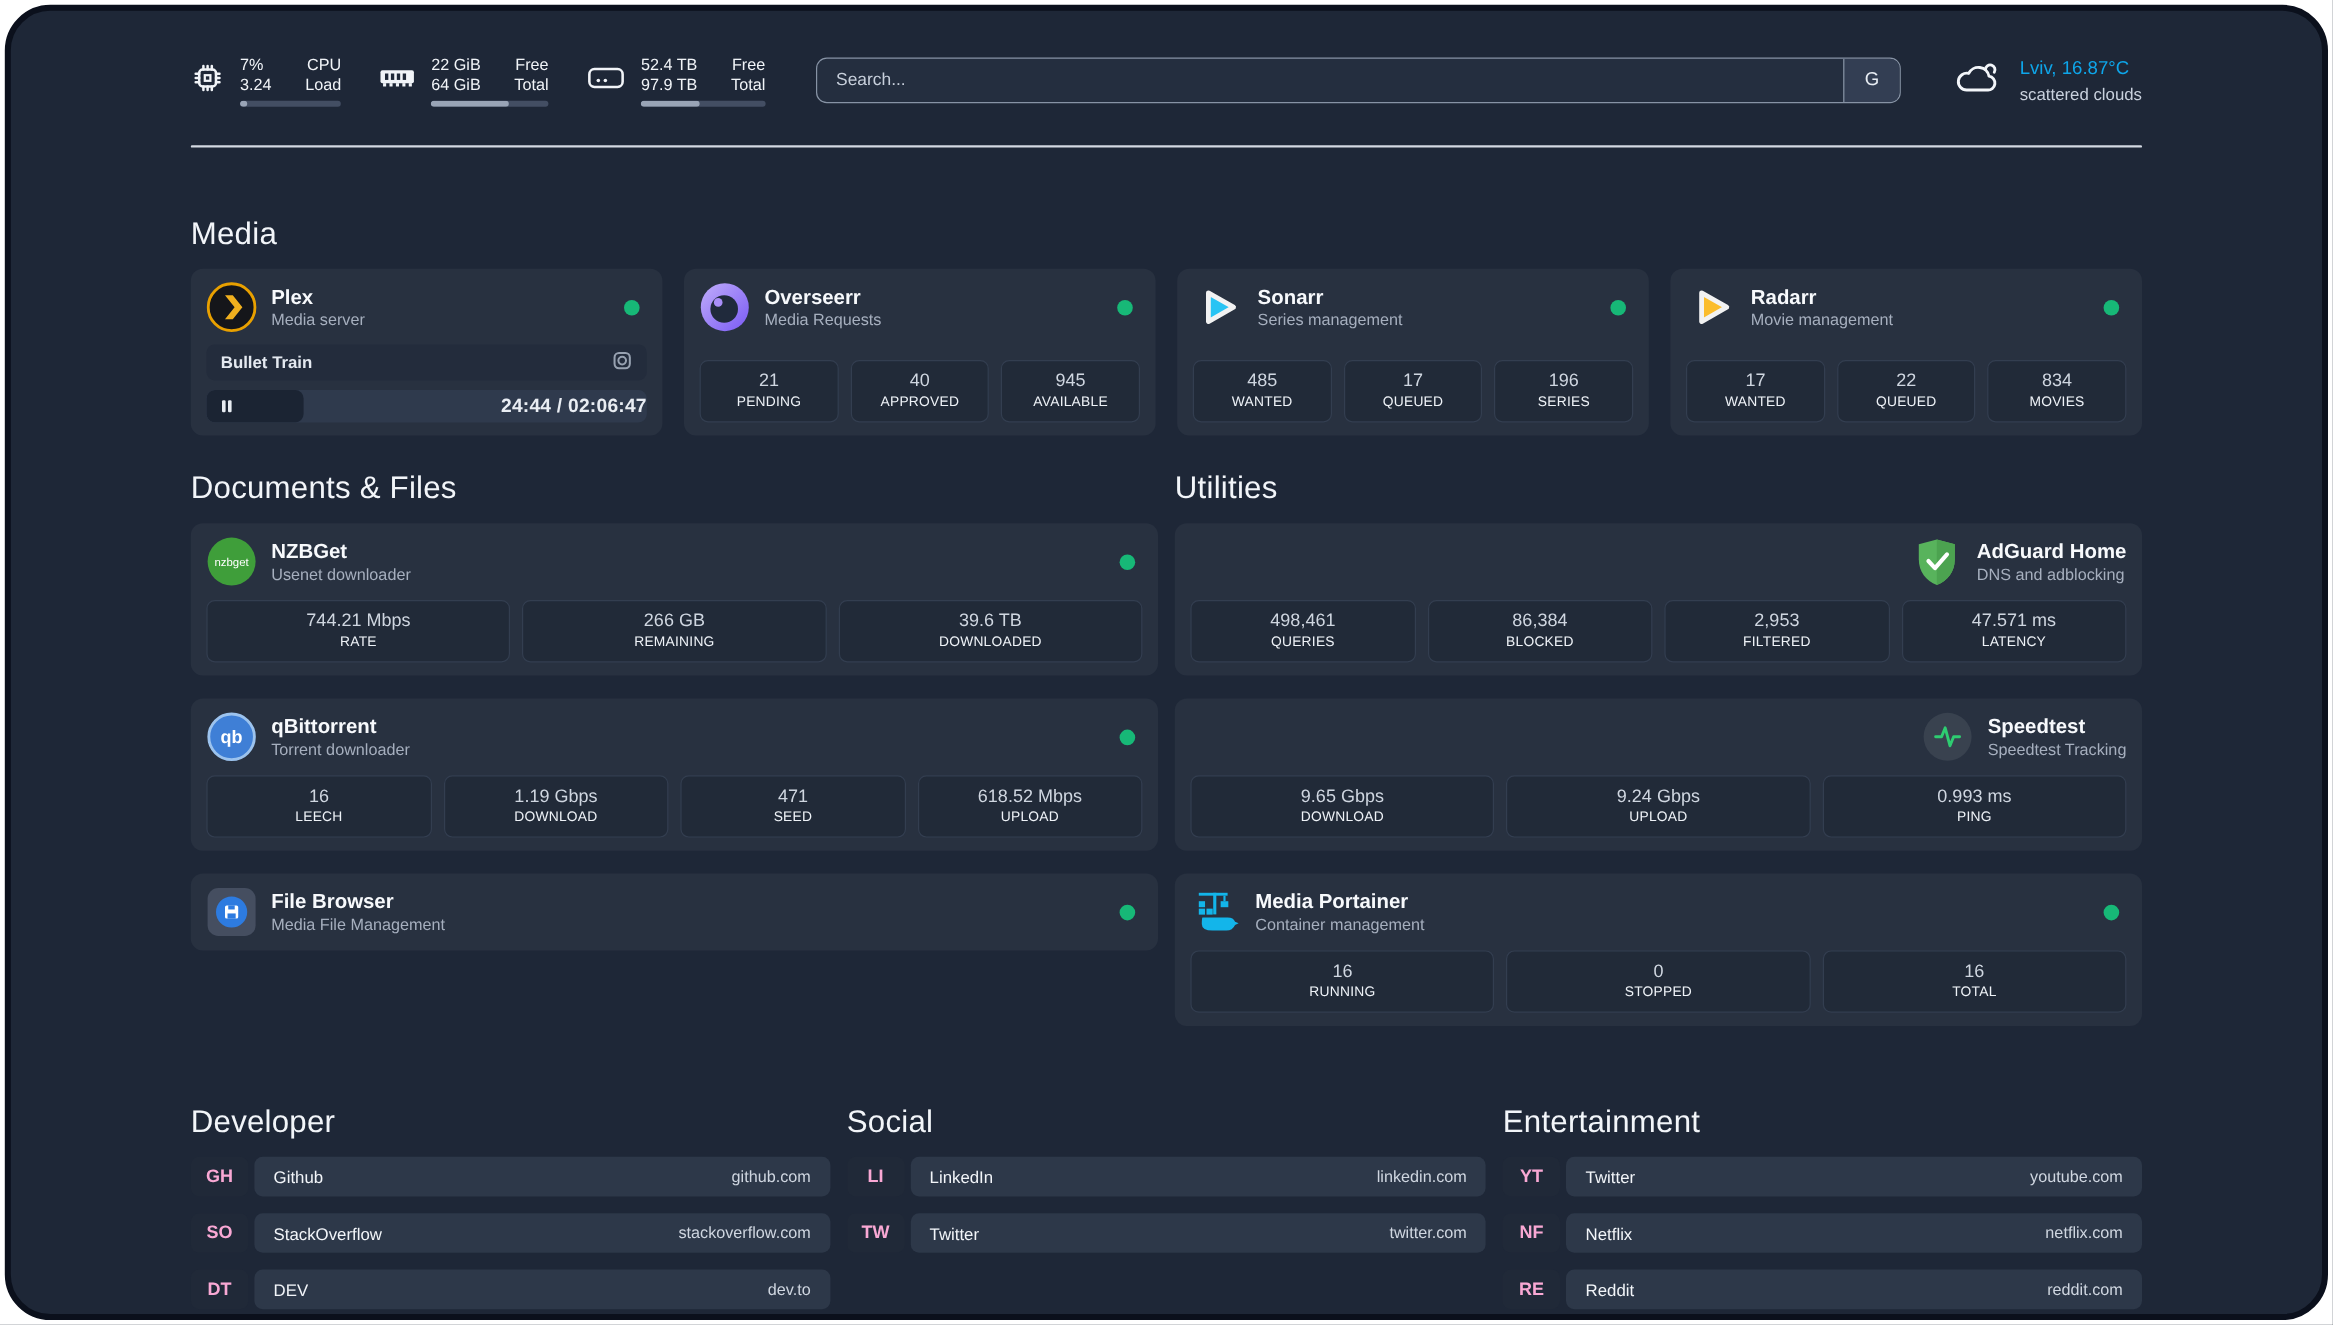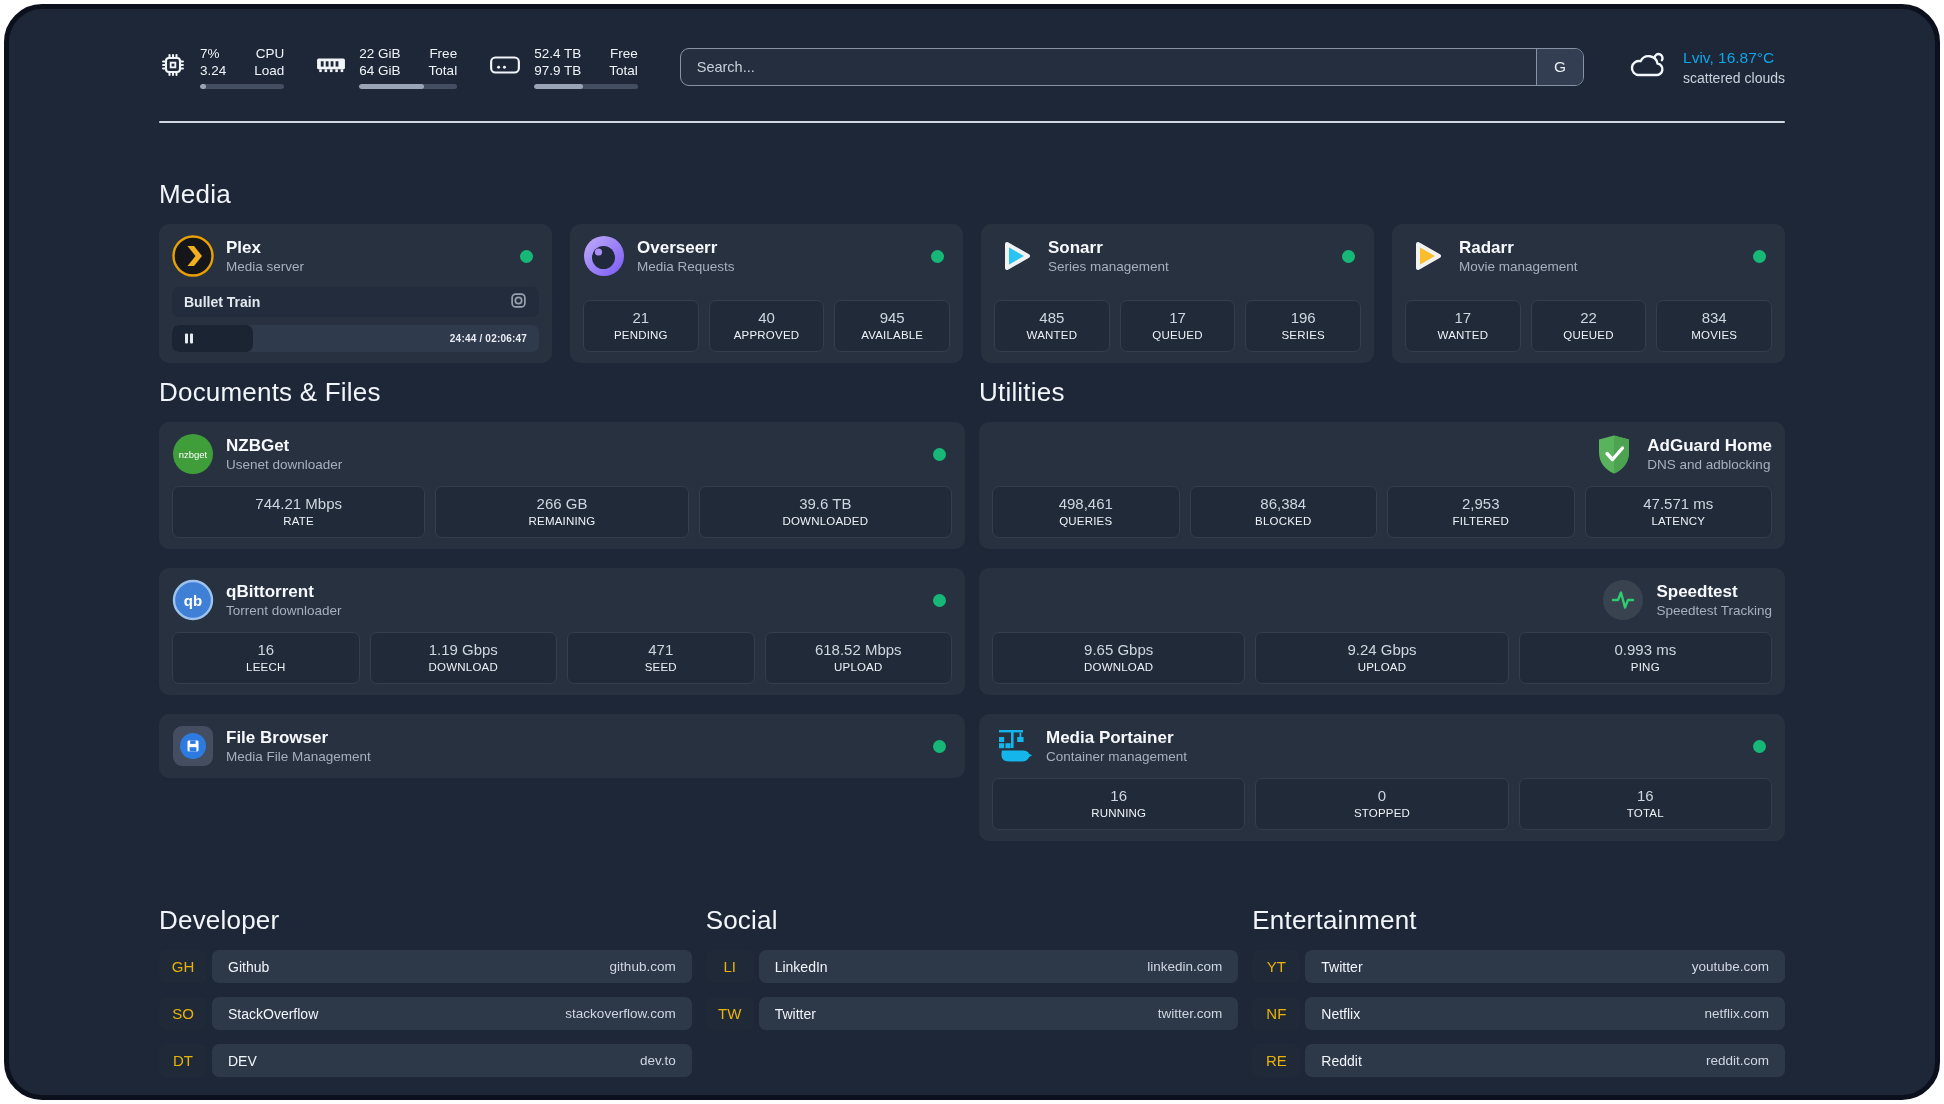--- a/index.html
+++ b/index.html
@@ -32,21 +32,21 @@
   .weather { display: flex; align-items: center; gap: 15px; }
   .weather-loc { font-size: 15.5px; color: #0ea5e9; margin-bottom: 3px; }
   .weather-cond { font-size: 14px; color: #c9d1dd; }
 
   .divider { height: 2px; background: #d3d9e2; margin-top: 32px; border-radius: 1px; }
 
   
   .section-title { font-size: 26px; font-weight: 500; color: #f2f5f9; margin: 0 0 14px 0; letter-spacing: .2px; }
   .media-section { margin-top: 56px; }
   .grid4 { display: grid; grid-template-columns: repeat(4, 1fr); gap: 18px; }
-  .two-col { display: grid; grid-template-columns: 1fr 1fr; gap: 0 14px; margin-top: 14px; align-items: start; }
+  .two-col { display: grid; grid-template-columns: 1fr 1fr; gap: 0 14px; margin-top: 28px; align-items: start; }
   .col-cards { display: flex; flex-direction: column; gap: 19px; }
 
   
   .card { background: #283140; border-radius: 10px; padding: 11px 13px; display: flex; flex-direction: column; }
   .card-head { display: flex; align-items: center; gap: 12px; justify-content: flex-end; }
   .appicon { width: 42px; height: 42px; flex: none; display: block; }
   .appicon svg { display: block; }
   .app-name { font-size: 17px; font-weight: 600; color: #f7f9fc; line-height: 21px; }
   .app-sub { font-size: 13.5px; color: #a6afbe; line-height: 17px; }
   .dot { width: 13px; height: 13px; border-radius: 50%; background: var(--status, #17b877); margin-left: auto; margin-right: 6px; flex: none; }
@@ -54,27 +54,27 @@
   .stats-row { display: flex; gap: 10px; margin-top: auto; padding-top: 11px; }
   .tile { flex: 1; background: #212a38; border: 1px solid #333e50; border-radius: 7px; text-align: center; padding: 7px 4px 8px; }
   .tile-val { font-size: 15px; color: #cfd6e0; line-height: 19px; }
   .tile-lab { font-size: 11.5px; font-weight: 400; color: #eef2f7; line-height: 15px; letter-spacing: .2px; margin-top: 1px; }
 
   
   .player-title { margin-top: 10px; background: #232c3c; border-radius: 7px; height: 30px; display: flex; align-items: center; justify-content: space-between; padding: 0 12px; font-size: 14px; color: #e4e9f0; font-weight: bold; }
   .player-bar { margin-top: 8px; background: #2f3a4d; border-radius: 7px; height: 27px; position: relative; overflow: hidden; display: flex; align-items: center; }
   .player-fill { position: absolute; top: 0; bottom: 0; left: 0; background: #1b2433; border-radius: 7px; }
   .player-pause { position: relative; margin-left: 11px; z-index: 1; display: flex; background: none; border: none; padding: 0; cursor: pointer; }
-  .player-time { position: absolute; right: 12px; font-size: 10px; font-weight: 700; color: #e9edf3; z-index: 1; letter-spacing: .2px; }
+  .player-time { position: absolute; right: 0; font-size: 16px; font-weight: 700; color: #e9edf3; z-index: 1; letter-spacing: .2px; }
 
   
   .links-row { display: grid; grid-template-columns: repeat(3, 1fr); gap: 14px; margin-top: 64px; align-items: start; }
   .link-list { display: flex; flex-direction: column; gap: 14px; }
   .link-item { display: flex; gap: 5px; height: 33px; cursor: pointer; }
-  .link-badge { width: 48px; flex: none; background: #202938; border-radius: 7px; display: flex; align-items: center; justify-content: center; font-size: 15px; font-weight: 400; color: #eab308; }
+  .link-badge { width: 48px; flex: none; background: #202938; border-radius: 7px; display: flex; align-items: center; justify-content: center; font-size: 15px; font-weight: 700; color: #f9a8d4; }
   .link-pill { flex: 1; background: #2d3849; border-radius: 7px; display: flex; align-items: center; justify-content: space-between; padding: 0 16px; }
   .link-name { font-size: 14px; color: #f2f5f9; }
   .link-url { font-size: 13.5px; color: #cfd6e0; }
 </style>
 </head>
 <body>
 
 <div class="frame">
   <div class="content">
 

